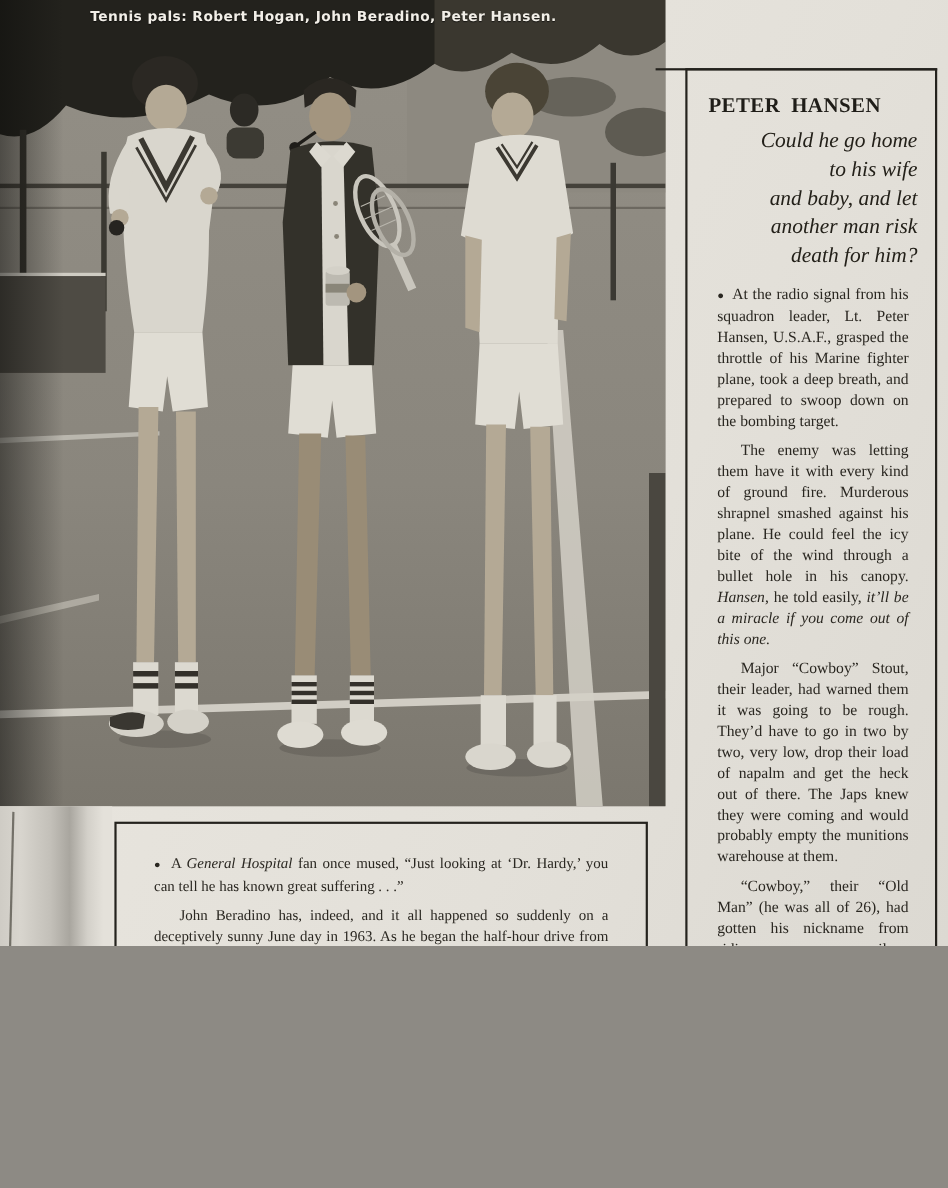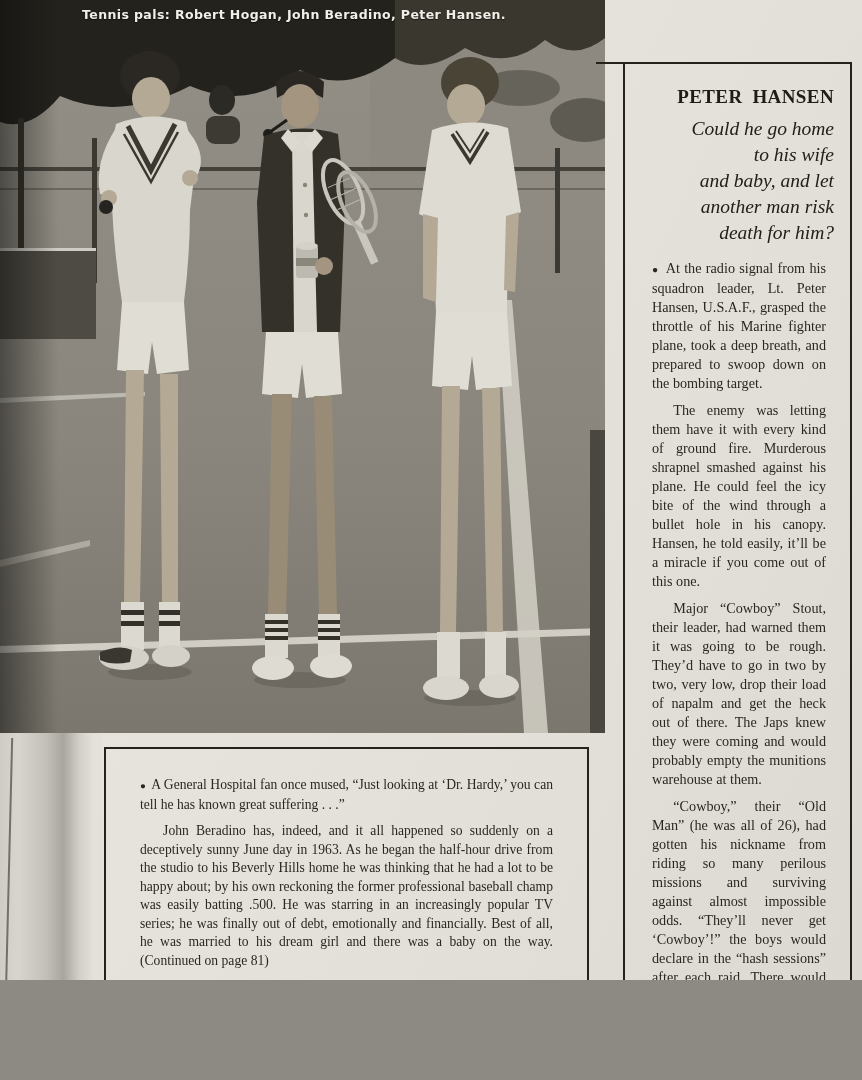--- a/index.html
+++ b/index.html
@@ -1,16 +1,16 @@
 <!DOCTYPE html>
 <html><head>
 <meta charset="utf-8">
 <style>
   html,body{margin:0;padding:0;background:#8d8a84;}
-  .page{position:relative;width:862px;height:980px;overflow:hidden;
+  .page{position:relative;width:862px;height:860px;overflow:hidden;
         background:linear-gradient(115deg,#e0ddd6 0%,#e7e4dd 30%,#e3e0d9 65%,#dcd9d2 100%);
         font-family:"Liberation Serif",serif;color:#2a2721;}
   
   .photo{position:absolute;left:0;top:0;width:605px;height:733px;overflow:hidden;background:#8e8a81;}
   .photo svg{display:block;width:100%;height:100%;}
   .photo-caption{position:absolute;left:82px;top:7px;
         font-family:"DejaVu Sans",sans-serif;font-weight:bold;font-size:12.5px;
         letter-spacing:.4px;color:#f2efe8;text-shadow:0 1px 1px rgba(0,0,0,.6);}
   .photo-gutter{position:absolute;left:0;top:0;width:58px;height:733px;
         background:linear-gradient(90deg,rgba(12,12,10,.5),rgba(12,12,10,0));pointer-events:none;}
@@ -27,25 +27,25 @@
   .deck{font-style:italic;color:#232019;}
   .beradino-box .deck{font-size:20px;line-height:26px;}
   .article-body{text-align:justify;margin-top:12px;}
   .beradino-box .article-body{font-size:13.6px;line-height:18.5px;}
   .article-body p{margin:8px;}
   .article-body p.ind{text-indent:1.7em;}
   .hansen-box{position:absolute;left:623px;top:62px;width:229px;height:1013px;
         border:2px solid #24221d;box-sizing:border-box;padding:20px 16px 0 19px;}
   .hansen-topline{position:absolute;left:596px;top:62px;width:256px;height:2px;background:#24221d;}
   .hansen-box h3{margin:2px 0 8px 0;font-size:19px;font-weight:bold;color:#1f1d18;
-        text-align:right;letter-spacing:.4px;word-spacing:.25em;}
+        text-align:left;letter-spacing:.4px;word-spacing:.25em;}
   .hansen-box .deck{font-size:19.5px;line-height:26px;text-align:right;}
   .hansen-box .article-body{font-size:14.2px;line-height:19px;margin-top:13px;}
   .hansen-box .article-body p.ind{text-indent:1.5em;}
-  .it{}
+  .it{font-style:italic;}
   .blt{font-size:.72em;}
 </style>
 </head>
 <body>
 
 <div class="page">
 
   <div class="photo">
     <svg viewBox="0 0 605 733" preserveAspectRatio="none">
       <defs>

